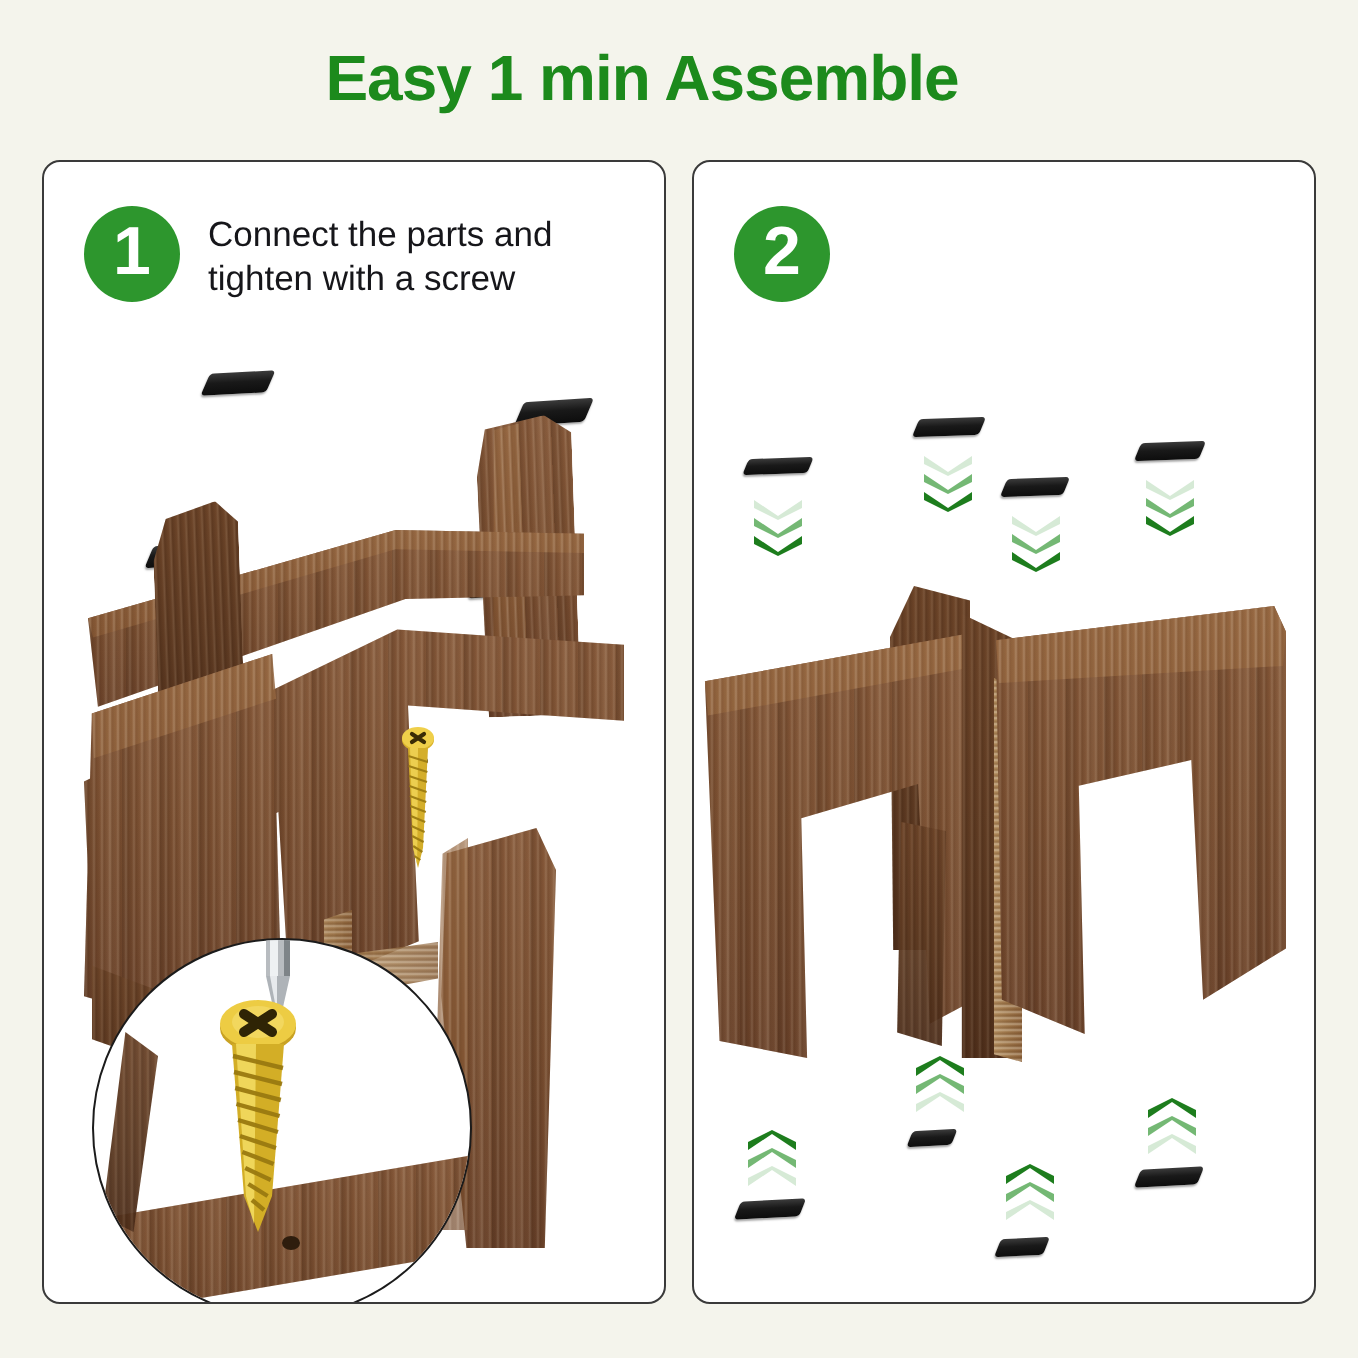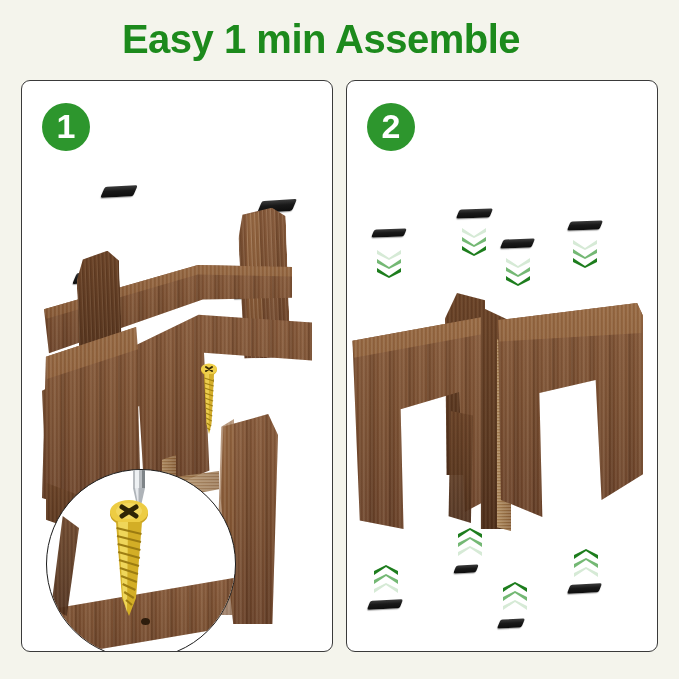--- a/index.html
+++ b/index.html
@@ -15,21 +15,21 @@
     position: relative;
   }
 
   #page-title {
     position: absolute;
     top: 14px;
     left: 0;
     width: 642px;
     text-align: center;
     color: #1c8a1c;
-    font-size: 40px;
+    font-size: 32px;
     font-weight: bold;
     letter-spacing: -0.5px;
     line-height: 50px;
     white-space: nowrap;
   }
 
   .panel {
     position: absolute;
     top: 80px;
     width: 312px;
@@ -154,20 +154,22 @@
 </style>
 </head>
 <body>
 
 <div id="page-title">Easy 1 min Assemble</div>
 
 <div class="panel" id="panel-1">
 
   <div class="step-header">
     <div class="step-badge">1</div>
+    <div class="step-text">Connect the parts and
+tighten with a screw</div>
   </div>
 
   <div style="position:absolute;inset:0;">
 
     <div class="pad" style="left:81px; top:105px; width:32px; height:11px; transform:skewX(-26deg) rotate(-3deg);"></div>
     <div class="pad" style="left:238px; top:119px; width:34px; height:12px; transform:skewX(-26deg) rotate(-4deg);"></div>
     <div class="pad" style="left:53px; top:191px; width:33px; height:11px; transform:skewX(-26deg) rotate(-4deg);"></div>
     <div class="pad" style="left:215px; top:204px; width:35px; height:13px; transform:skewX(-26deg) rotate(-4deg);"></div>
 
     <div class="wood" style="left:218px; top:127px; width:48px; height:150px;

